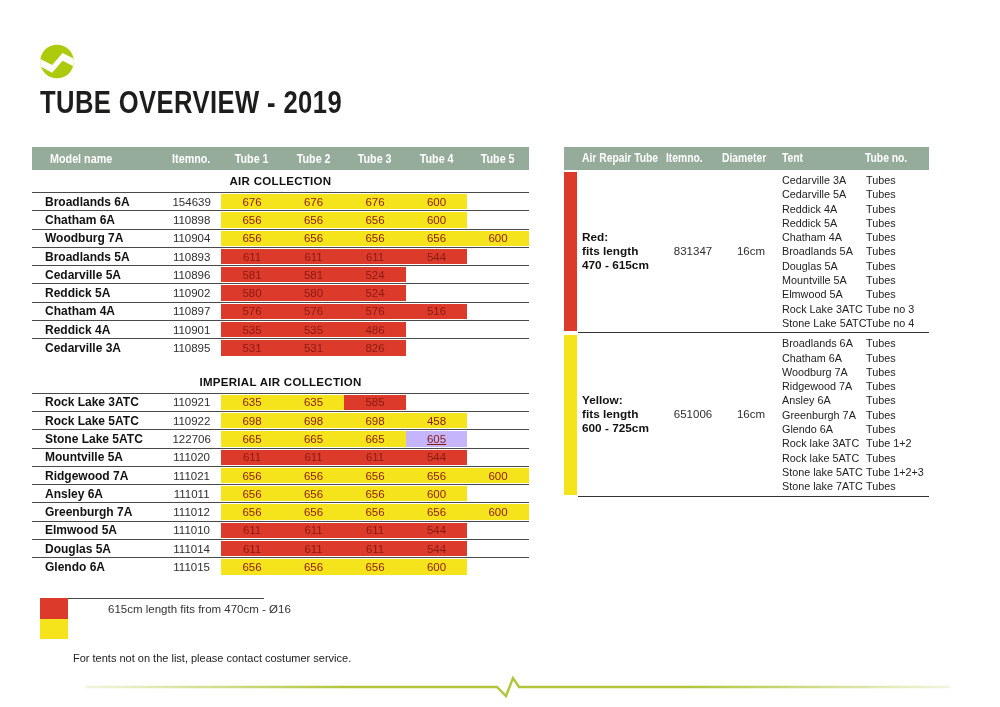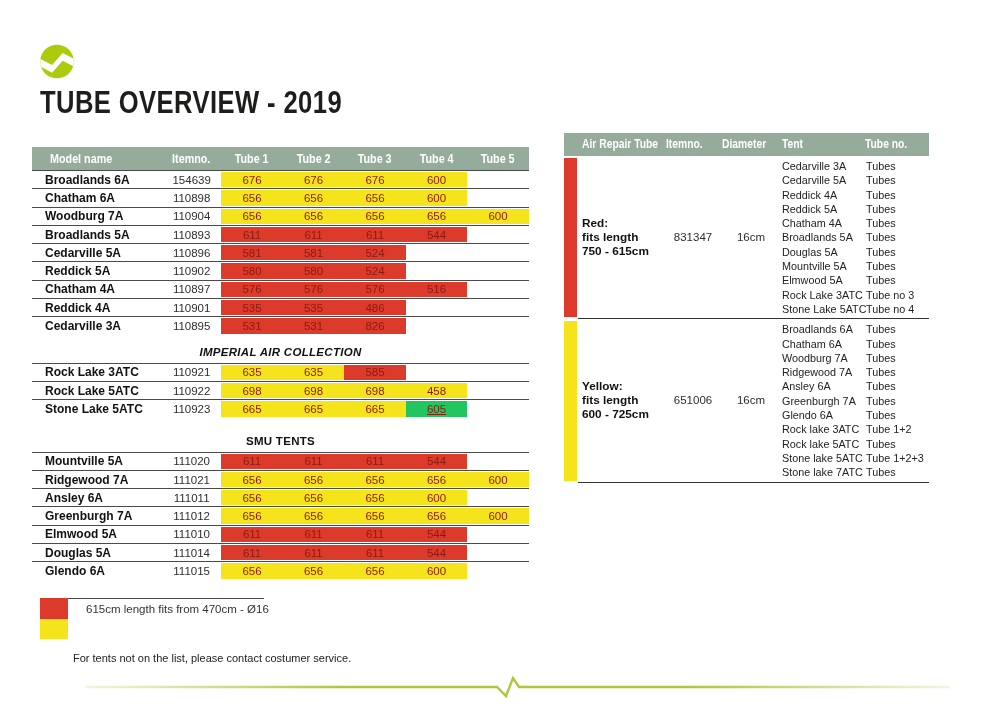--- a/index.html
+++ b/index.html
@@ -18,43 +18,43 @@
   .thead .hspan{display:inline-block;transform:scaleX(.86);white-space:nowrap;}
   .col-model{width:130px;padding-left:13px;box-sizing:border-box;text-align:left;}
   .col-item{width:59.3px;text-align:center;}
   .col-tube{width:61.5px;text-align:center;}
   .section-title{height:22px;display:flex;align-items:center;justify-content:center;font-weight:700;font-size:11.5px;color:#111;letter-spacing:.3px;}
   .trow{display:flex;height:17.3px;border-top:1px solid #4a4a4a;align-items:stretch;}
   .trow .model{width:130px;padding-left:13px;box-sizing:border-box;font-weight:700;font-size:12px;color:#111;display:flex;align-items:center;white-space:nowrap;}
   .trow .item{width:59.3px;font-size:11.5px;color:#2e2e2e;display:flex;align-items:center;justify-content:center;}
   .tcell{width:61.5px;display:flex;flex-direction:column;}
   .tcell .fill{flex:1;margin:1px 0;display:flex;align-items:center;justify-content:center;font-size:11.5px;color:#8B1A10;}
-  .gap6{margin-top:6px;font-style:italic;}
+  .gap6{margin-top:14px;}
   .gap12{margin-top:12px;}
 
   
-  .rtable{position:absolute;left:548px;top:133px;width:365px;padding-left:16px;}
+  .rtable{position:absolute;left:548px;top:147px;width:365px;padding-left:16px;}
   .rthead{position:relative;background:#96AC9B;height:23px;color:#fff;font-weight:700;font-size:12px;}
   .rthead span{position:absolute;top:4px;display:inline-block;transform:scaleX(.86);transform-origin:left center;white-space:nowrap;}
   .rsec{position:relative;display:flex;}
   .rbar{width:13px;margin:2px 1px 2px 0;}
   .rcontent{flex:1;display:flex;border-bottom:1px solid #333;padding:2px 0;}
   .rlabel{width:88px;padding-left:4px;box-sizing:border-box;align-self:center;font-weight:700;font-size:11.8px;color:#111;line-height:14px;white-space:nowrap;}
   .ritem{width:54px;align-self:center;text-align:center;font-size:11.5px;color:#2e2e2e;}
   .rdiam{width:62px;align-self:center;text-align:center;font-size:11.5px;color:#2e2e2e;}
   .rtents{flex:1;padding-top:1px;}
   .trowr{display:flex;line-height:14.3px;font-size:10.8px;color:#222;}
   .trowr .tn{width:84px;white-space:nowrap;}
   .trowr .tb{flex:1;white-space:nowrap;}
 
   
   .legend{position:absolute;left:40px;top:598px;width:226px;}
   .lrow{display:flex;height:20.5px;}
   .lswatch{width:28px;}
-  .ltext{width:196px;box-sizing:border-box;border-top:1px solid #4a4a4a;display:flex;align-items:center;padding-left:18px;font-size:11.5px;color:#333;white-space:nowrap;}
+  .ltext{width:196px;box-sizing:border-box;border-top:1px solid #4a4a4a;display:flex;align-items:center;padding-left:40px;font-size:11.5px;color:#333;white-space:nowrap;}
   .lrow:last-child .ltext{border-bottom:1px solid #4a4a4a;}
 
   .footer{position:absolute;left:40px;top:652px;font-size:11px;color:#222;margin-left:33px;}
 
   .bottomline{position:absolute;left:0;top:672px;width:1000px;height:32px;}
 </style>
 </head>
 <body>
 
 <div class="page">
@@ -77,20 +77,21 @@
     <div class="thead">
       <div class="col-model"><span class="hspan">Model name</span></div>
       <div class="col-item"><span class="hspan">Itemno.</span></div>
       <div class="col-tube"><span class="hspan">Tube 1</span></div>
       <div class="col-tube"><span class="hspan">Tube 2</span></div>
       <div class="col-tube"><span class="hspan">Tube 3</span></div>
       <div class="col-tube"><span class="hspan">Tube 4</span></div>
       <div class="col-tube"><span class="hspan">Tube 5</span></div>
     </div>
     <div>
+        <div class="section-title">AIR COLLECTION</div>
         <div class="trow">
           <div class="model">Broadlands 6A</div>
           <div class="item">154639</div>
           <div class="tcell">
             <div class="fill" style="background: rgb(245, 228, 27);">676</div>
           </div>
           <div class="tcell">
             <div class="fill" style="background: rgb(245, 228, 27);">676</div>
           </div>
           <div class="tcell">
@@ -259,36 +260,35 @@
           <div class="tcell">
             <div class="fill" style="background: rgb(245, 228, 27);">698</div>
           </div>
           <div class="tcell">
             <div class="fill" style="background: rgb(245, 228, 27);">458</div>
           </div>
           <div class="tcell"></div>
         </div>
         <div class="trow">
           <div class="model">Stone Lake 5ATC</div>
-          <div class="item">110923</div>
+          <div class="item">122706</div>
           <div class="tcell">
             <div class="fill" style="background: rgb(245, 228, 27);">665</div>
           </div>
           <div class="tcell">
             <div class="fill" style="background: rgb(245, 228, 27);">665</div>
           </div>
           <div class="tcell">
             <div class="fill" style="background: rgb(245, 228, 27);">665</div>
           </div>
           <div class="tcell">
-            <div class="fill" style="background: #22c55e; text-decoration: underline;">605</div>
-          </div>
-          <div class="tcell"></div>
-        </div>
-        <div class="section-title gap12">SMU TENTS</div>
+            <div class="fill" style="background: #c4b5fd; text-decoration: underline;">605</div>
+          </div>
+          <div class="tcell"></div>
+        </div>
         <div class="trow">
           <div class="model">Mountville 5A</div>
           <div class="item">111020</div>
           <div class="tcell">
             <div class="fill" style="background: rgb(220, 59, 44);">611</div>
           </div>
           <div class="tcell">
             <div class="fill" style="background: rgb(220, 59, 44);">611</div>
           </div>
           <div class="tcell">
@@ -416,21 +416,21 @@
       <span style="left:218px">Tent</span>
       <span style="left:301px">Tube no.</span>
     </div>
     <div>
         <div class="rsec">
           <div class="rbar" style="background: rgb(220, 59, 44);"></div>
           <div class="rcontent">
             <div class="rlabel">
               <div>Red:</div>
               <div>fits length</div>
-              <div>750 - 615cm</div>
+              <div>470 - 615cm</div>
             </div>
             <div class="ritem">831347</div>
             <div class="rdiam">16cm</div>
             <div class="rtents">
               <div class="trowr">
                 <div class="tn">Cedarville 3A</div>
                 <div class="tb">Tubes</div>
               </div>
               <div class="trowr">
                 <div class="tn">Cedarville 5A</div>

